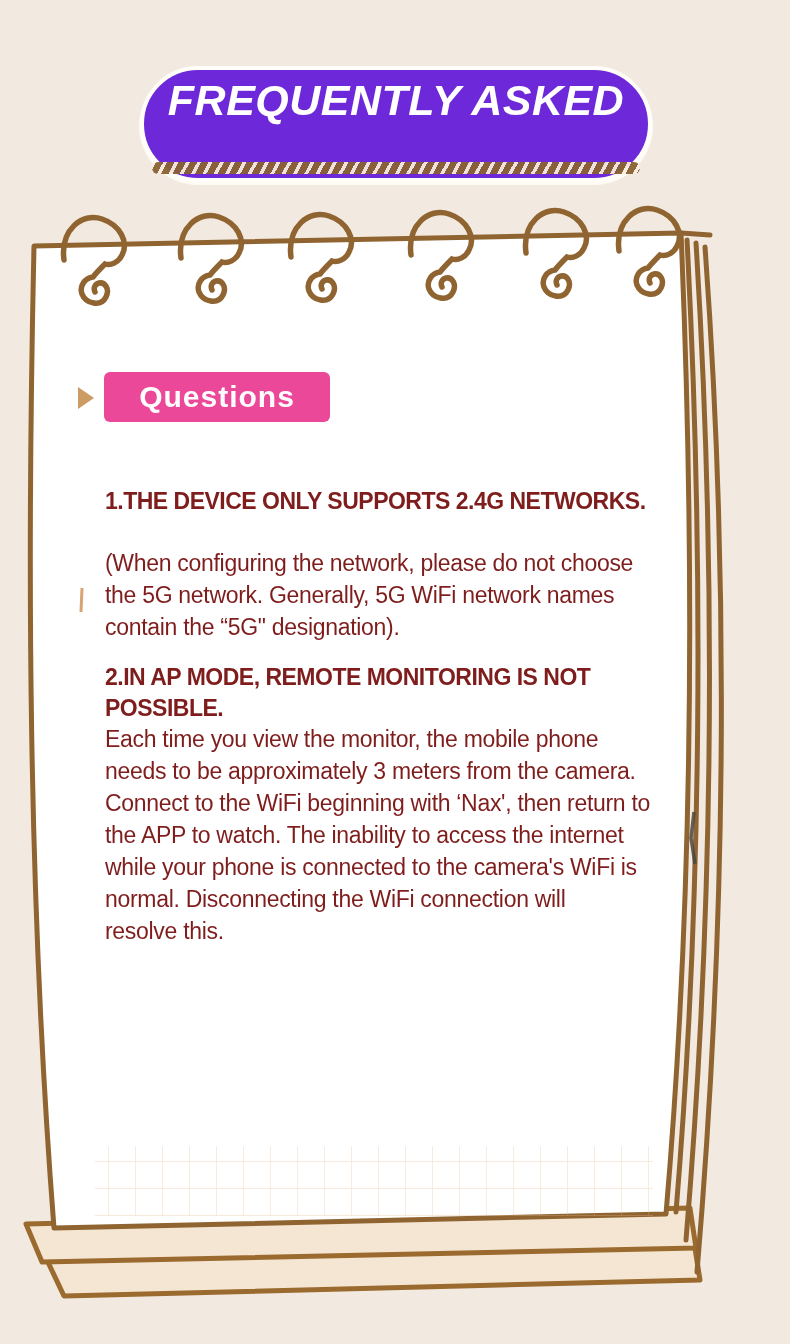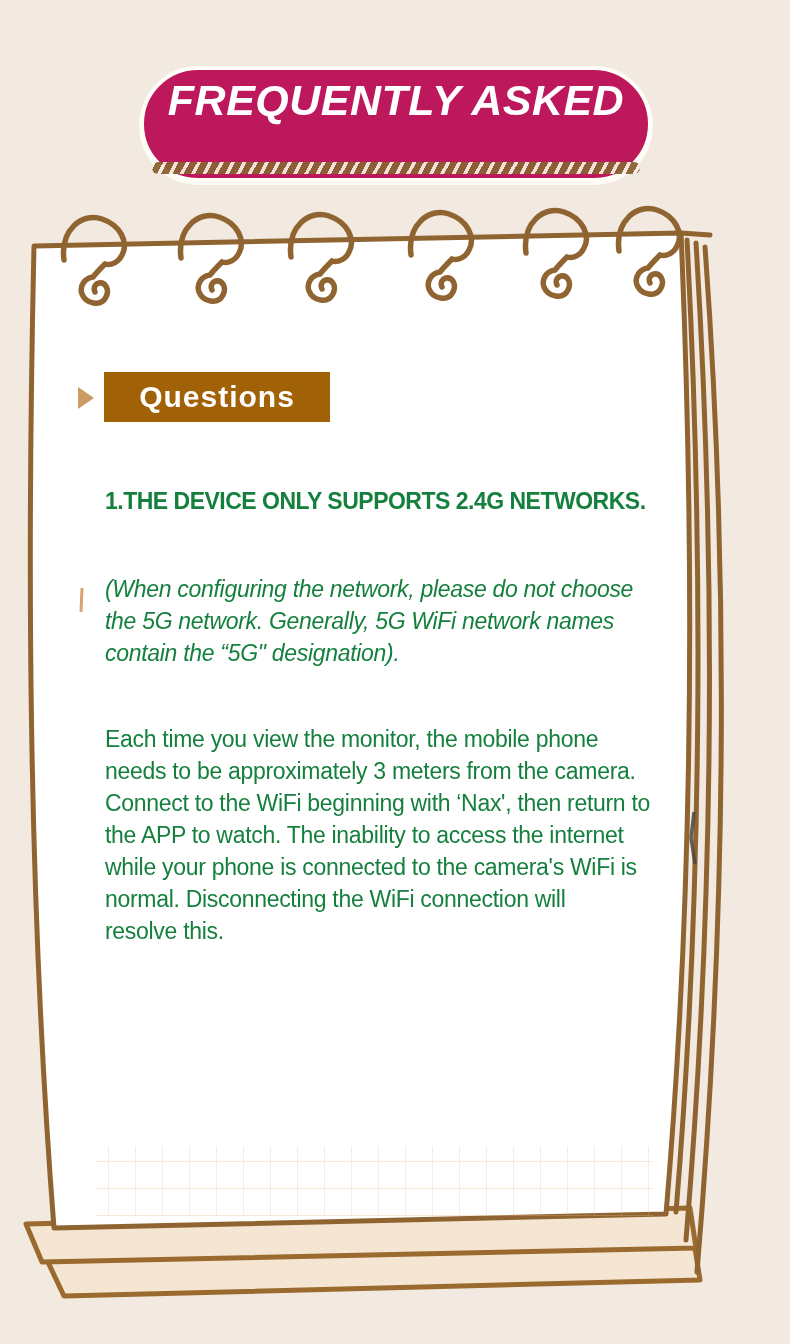--- a/index.html
+++ b/index.html
@@ -17,21 +17,21 @@
     position: absolute;
     left: 0; top: 0;
     z-index: 1;
   }
 
   
   .badge {
     position: absolute;
     left: 140px; top: 66px;
     width: 512px; height: 116px;
-    background: #be185d;
+    background: #6d28d9;
     border: 4px solid #fffdf7;
     border-radius: 60px;
     box-sizing: border-box;
     z-index: 3;
     box-shadow: 0 2px 0 1px rgba(255,253,247,0.9);
   }
   .badge-text {
     position: absolute;
     left: 0; right: 0; top: 6px;
     text-align: center;
@@ -52,25 +52,26 @@
       #f6ecdf 0px, #f6ecdf 3.5px,
       #8a6233 3.5px, #8a6233 10px);
     opacity: 0.95;
   }
 
   
   .qbox {
     position: absolute;
     left: 104px; top: 372px;
     width: 226px; height: 50px;
-    background: #a16207;
+    background: #ec4899;
     z-index: 3;
     display: flex;
     align-items: center;
     justify-content: center;
+    border-radius: 6px;
   }
   .qbox span {
     color: #fdfdfd;
     font-size: 30px;
     font-weight: bold;
     letter-spacing: 1px;
   }
   .arrow {
     position: absolute;
     left: 78px; top: 387px;
@@ -79,37 +80,37 @@
     border-top: 11px solid transparent;
     border-bottom: 11px solid transparent;
     z-index: 3;
   }
 
   
   .txt {
     position: absolute;
     left: 105px;
     width: 575px;
-    color: #15803d;
+    color: #7f1d1d;
     z-index: 3;
     white-space: pre-line;
   }
   .h {
     font-weight: bold;
     font-size: 23px;
     line-height: 31px;
     letter-spacing: -0.5px;
   }
   .p {
     font-size: 23px;
     line-height: 32px;
     letter-spacing: -0.3px;
   }
   .h1 { top: 486px; }
-  .p1 { top: 573px; font-style: italic; }
+  .p1 { top: 547px; }
   .h2 { top: 662px; }
   .p2 { top: 723px; }
 </style>
 </head>
 <body>
 
 <div class="canvas">
 
   <svg class="decor" width="790" height="1344" viewBox="0 0 790 1344">
     <defs>
@@ -152,20 +153,22 @@
 
   <div class="arrow"></div>
   <div class="qbox">
     <span>Questions</span>
   </div>
 
   <div class="txt h h1">1.THE DEVICE ONLY SUPPORTS 2.4G NETWORKS.</div>
   <div class="txt p p1">(When configuring the network, please do not choose
 the 5G network. Generally, 5G WiFi network names
 contain the “5G" designation).</div>
+  <div class="txt h h2">2.IN AP MODE, REMOTE MONITORING IS NOT
+POSSIBLE.</div>
   <div class="txt p p2">Each time you view the monitor, the mobile phone
 needs to be approximately 3 meters from the camera.
 Connect to the WiFi beginning with ‘Nax', then return to
 the APP to watch. The inability to access the internet
 while your phone is connected to the camera's WiFi is
 normal. Disconnecting the WiFi connection will
 resolve this.</div>
 
 </div>
 

